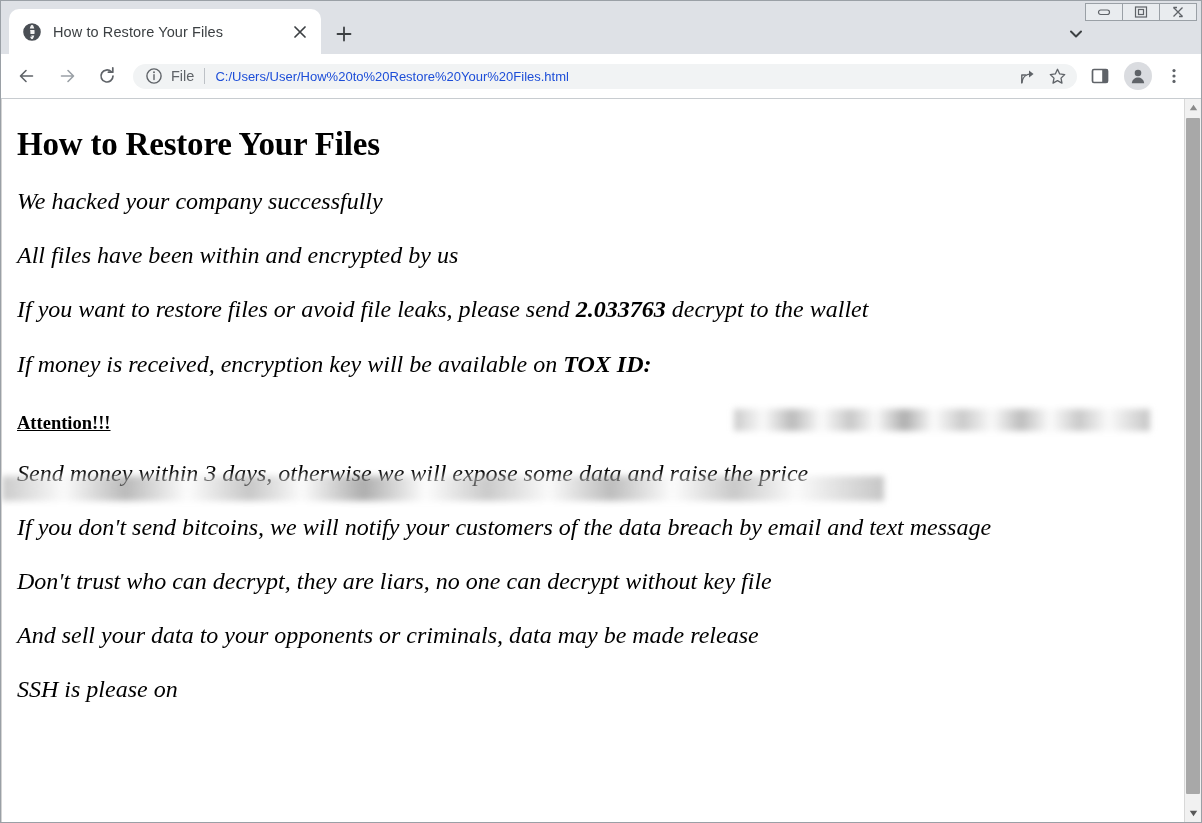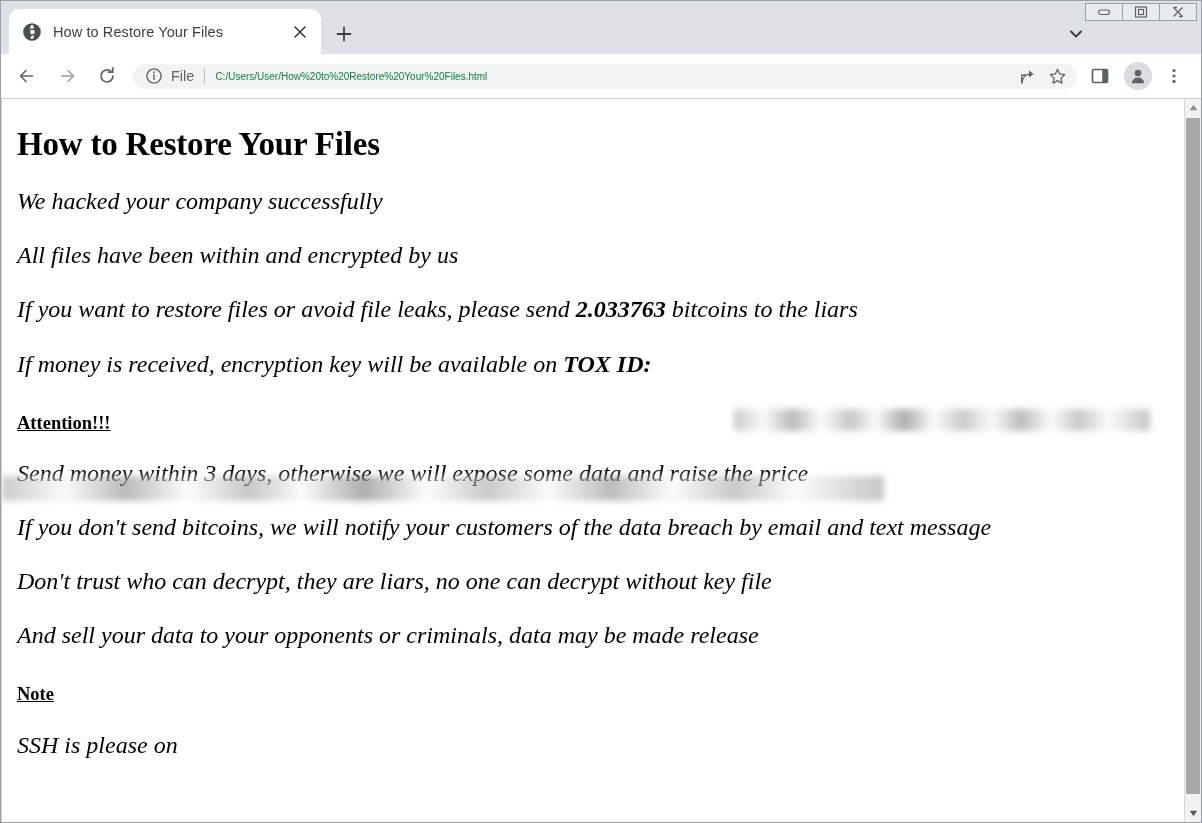--- a/index.html
+++ b/index.html
@@ -156,22 +156,22 @@
     flex: 0 0 auto;
   }
   .omni-sep {
     width: 1px;
     height: 16px;
     background: #bdc1c6;
     margin: 0 10px;
     flex: 0 0 1px;
   }
   .omni-url {
-    font-size: 10px;
-    color: #15803d;
+    font-size: 13px;
+    color: #1d4ed8;
     white-space: nowrap;
     overflow: hidden;
     text-overflow: ellipsis;
     flex: 1 1 auto;
     min-width: 0;
   }
   .omni-action {
     width: 28px;
     height: 28px;
     flex: 0 0 28px;
@@ -443,32 +443,31 @@
 
     <div class="page">
       <div class="doc">
 
         <h1>How to Restore Your Files</h1>
 
 
         <p>We hacked your company successfully</p>
         <p>All files have been within and encrypted by us</p>
 
-        <p><span>If you want to restore files or avoid file leaks, please send </span><b>2.033763</b><span> bitcoins to the liars </span></p>
+        <p><span>If you want to restore files or avoid file leaks, please send </span><b>2.033763</b><span> decrypt to the wallet </span></p>
 
         <p class="tox-line"><span>If money is received, encryption key will be available on </span><b>TOX ID:</b></p>
 
         <h3>Attention!!!</h3>
 
         <p>Send money within 3 days, otherwise we will expose some data and raise the price</p>
         <p>If you don't send bitcoins, we will notify your customers of the data breach by email and text message</p>
         <p>Don't trust who can decrypt, they are liars, no one can decrypt without key file</p>
         <p>And sell your data to your opponents or criminals, data may be made release</p>
 
-        <h3>Note</h3>
 
         <p>SSH is please on</p>
 
       </div>
 
       <div class="redact redact-wallet"></div>
       <div class="redact redact-tox"></div>
     </div>
 
     <div class="scrollbar">

